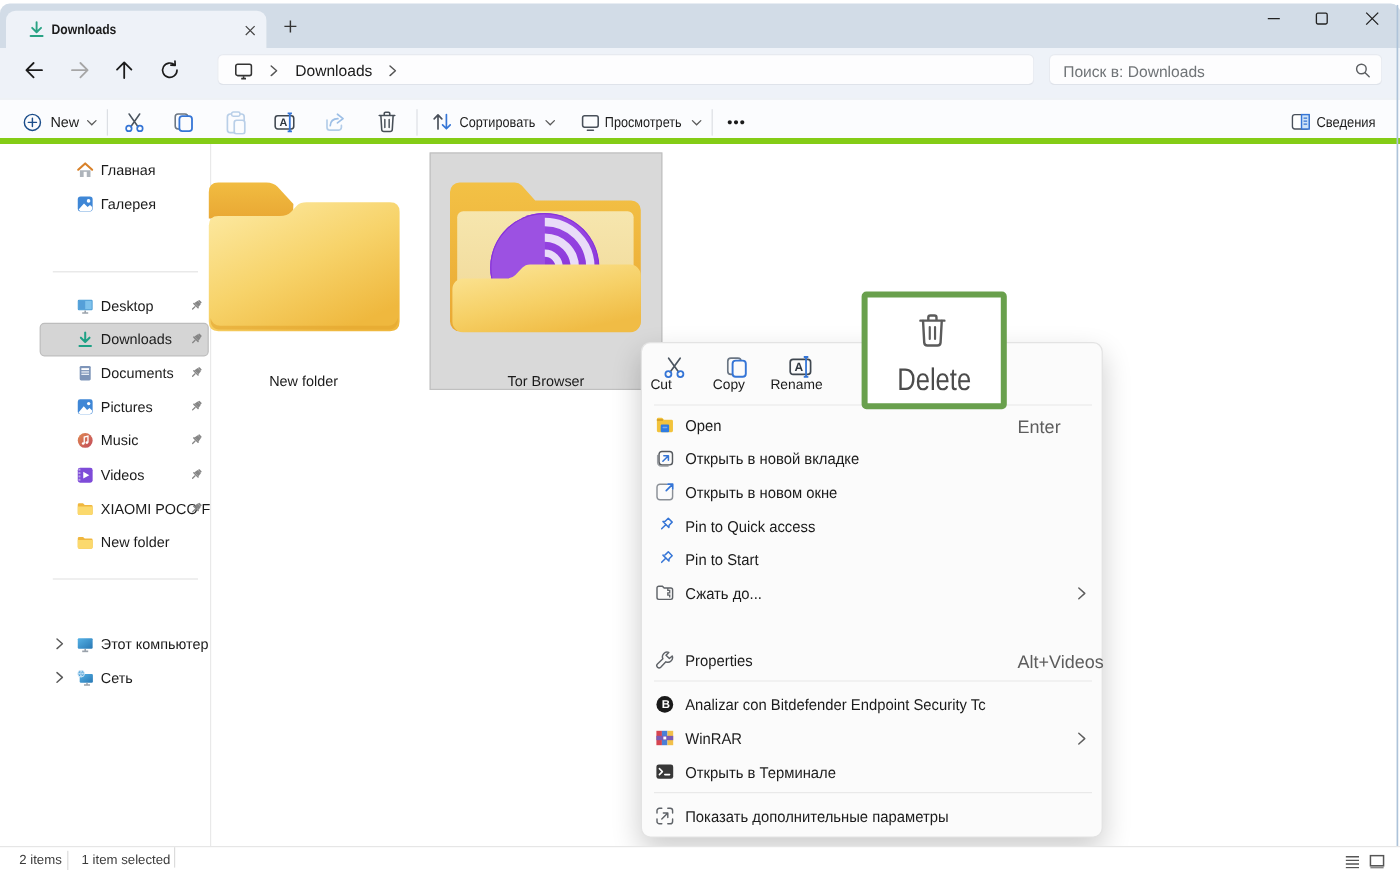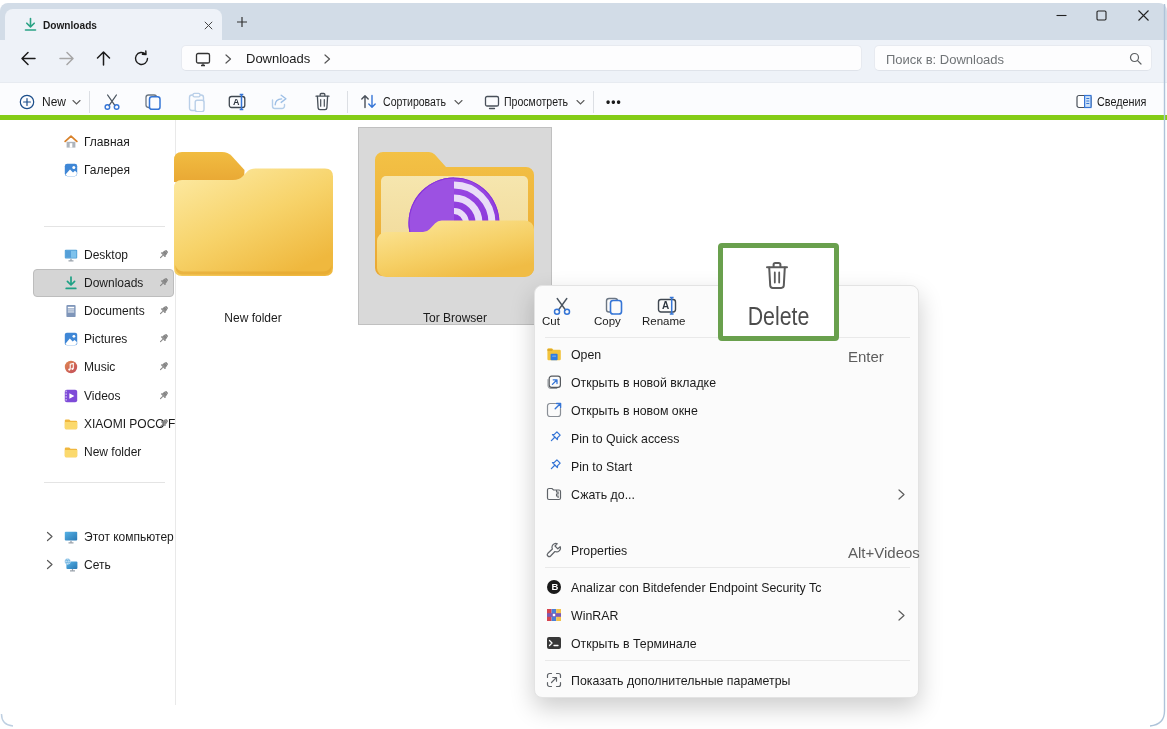--- a/index.html
+++ b/index.html
@@ -582,13 +582,26 @@
 
   <div id="greenbox" class="abs">
     <svg class="abs" style="left:42px;top:13px" width="24" height="29" viewBox="0 0 24 29">
       <path d="M2 6.2 H22 M8.6 6 V3.6 a1.7 1.7 0 0 1 1.7 -1.7 H13.7 a1.7 1.7 0 0 1 1.7 1.7 V6" stroke="#5b5b5b" stroke-width="2" fill="none" stroke-linecap="round"></path>
       <path d="M4.2 6.4 L5.2 24.5 a2.6 2.6 0 0 0 2.6 2.4 H16.2 a2.6 2.6 0 0 0 2.6 -2.4 L19.8 6.4" stroke="#5b5b5b" stroke-width="2" fill="none" stroke-linecap="round"></path>
       <path d="M9.8 11.5 V21.5 M14.2 11.5 V21.5" stroke="#5b5b5b" stroke-width="1.8" stroke-linecap="round"></path>
     </svg>
     <div class="dtext">Delete</div>
   </div>
 
+  <div id="statusbar" class="abs">
+    <span style="left:16px">2 items</span>
+    <div class="svsep" style="left:56px"></div>
+    <span style="left:68px">1 item selected</span>
+    <div class="svsep" style="left:145px;top:0;height:17px"></div>
+    <svg class="abs" style="left:1121px;top:7px" width="12" height="11" viewBox="0 0 12 11">
+      <path d="M0.5 1 H11.5 M0.5 4 H11.5 M0.5 7 H11.5 M0.5 10 H11.5" stroke="#555" stroke-width="1.2"></path>
+    </svg>
+    <svg class="abs" style="left:1141px;top:6px" width="13" height="12" viewBox="0 0 13 12">
+      <rect x="1" y="1" width="11" height="8.5" stroke="#555" stroke-width="1.3" fill="none"></rect>
+      <path d="M1 11 H12" stroke="#888" stroke-width="1.6"></path>
+    </svg>
+  </div>
 </div>
 
 </body></html>

